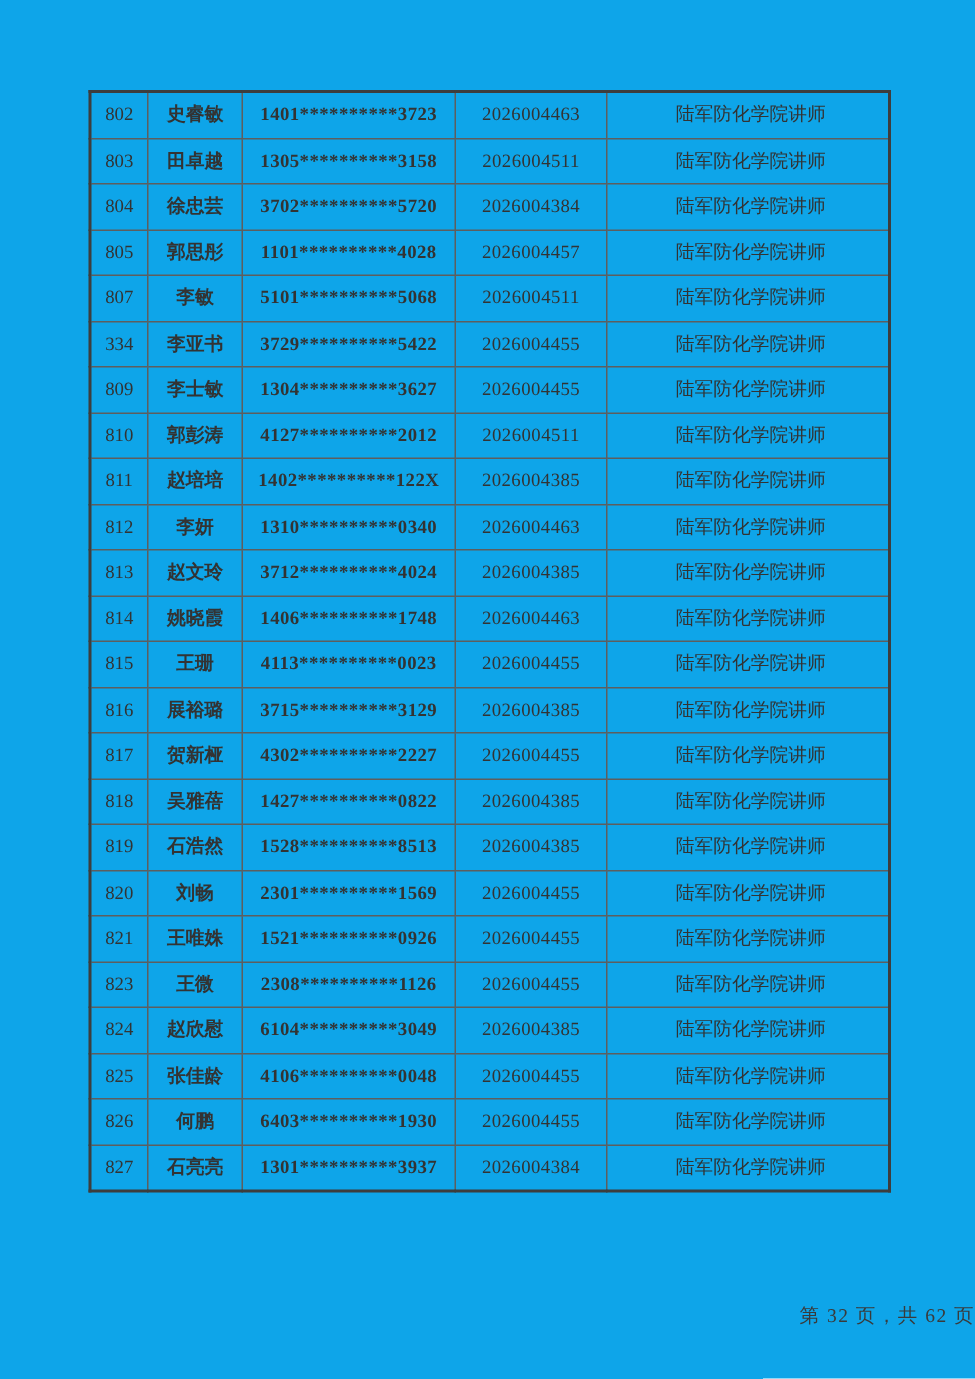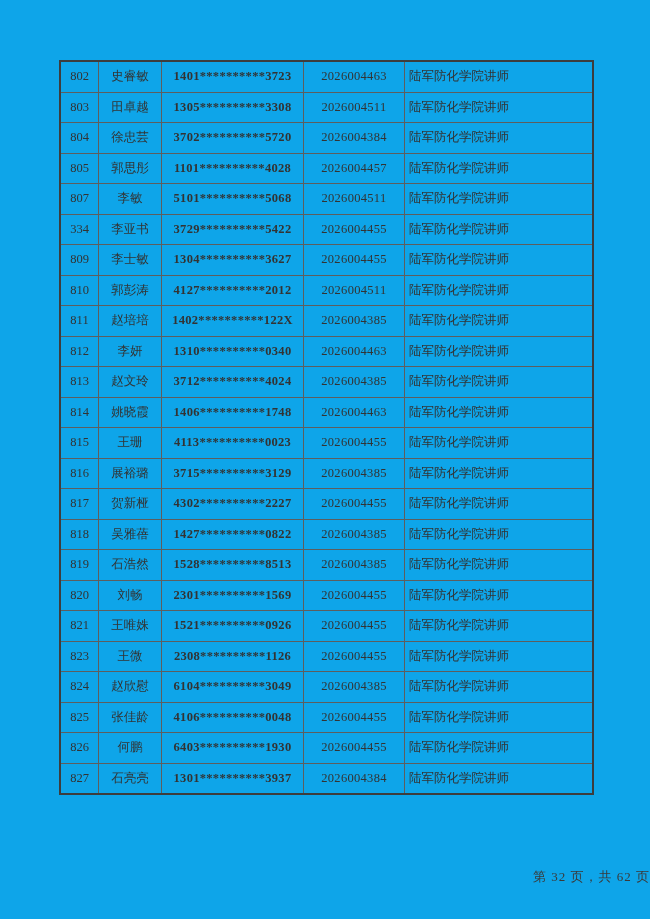--- a/index.html
+++ b/index.html
@@ -30,24 +30,24 @@
     height: 29.5px;
     font-size: 12.5px;
     line-height: 29.5px;
     text-align: center;
     padding: 0;
     white-space: nowrap;
     overflow: hidden;
     color: #333333;
   }
   table.roster td.c0 { width: 37px; }
-  table.roster td.c1 { width: 62px; }
+  table.roster td.c1 { width: 62px; font-weight: bold; }
   table.roster td.c2 { width: 141px; letter-spacing: 0.3px; font-weight: bold; }
   table.roster td.c3 { width: 100px; letter-spacing: 0.3px; }
-  table.roster td.c4 { width: 183px; text-align: left; padding-left: 4px; }
+  table.roster td.c4 { width: 183px; text-align: center; padding-left: 4px; }
   .footer {
     position: absolute;
     top: 868px;
     left: 0;
     width: 650px;
     text-align: right;
     font-size: 13px;
     letter-spacing: 1px;
     color: #3a3a3a;
   }
@@ -61,21 +61,21 @@
         <tr>
           <td class="c0">802</td>
           <td class="c1">史睿敏</td>
           <td class="c2">1401**********3723</td>
           <td class="c3">2026004463</td>
           <td class="c4">陆军防化学院讲师</td>
         </tr>
         <tr>
           <td class="c0">803</td>
           <td class="c1">田卓越</td>
-          <td class="c2">1305**********3308</td>
+          <td class="c2">1305**********3158</td>
           <td class="c3">2026004511</td>
           <td class="c4">陆军防化学院讲师</td>
         </tr>
         <tr>
           <td class="c0">804</td>
           <td class="c1">徐忠芸</td>
           <td class="c2">3702**********5720</td>
           <td class="c3">2026004384</td>
           <td class="c4">陆军防化学院讲师</td>
         </tr>

